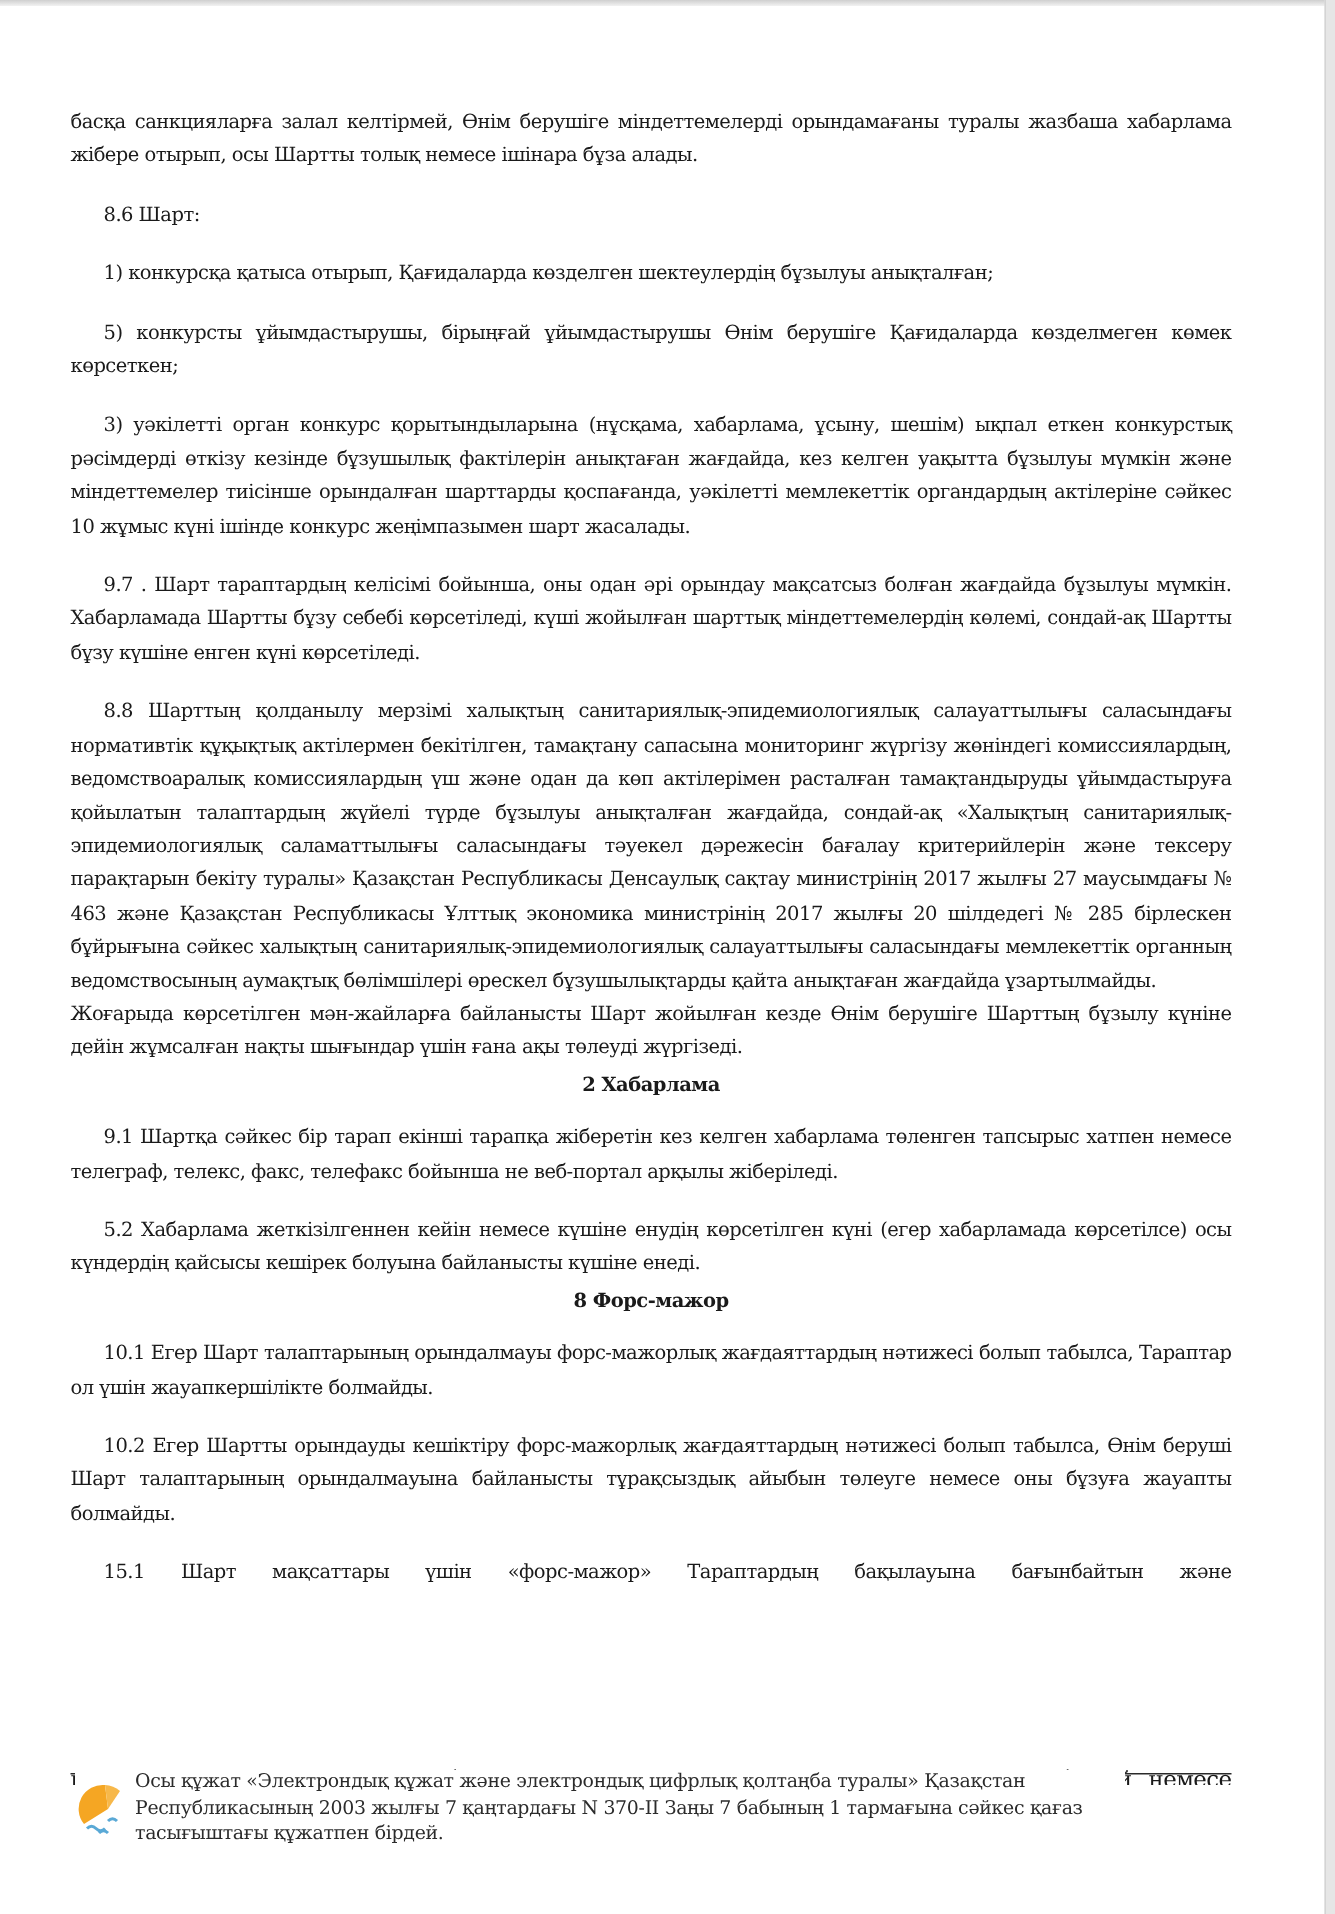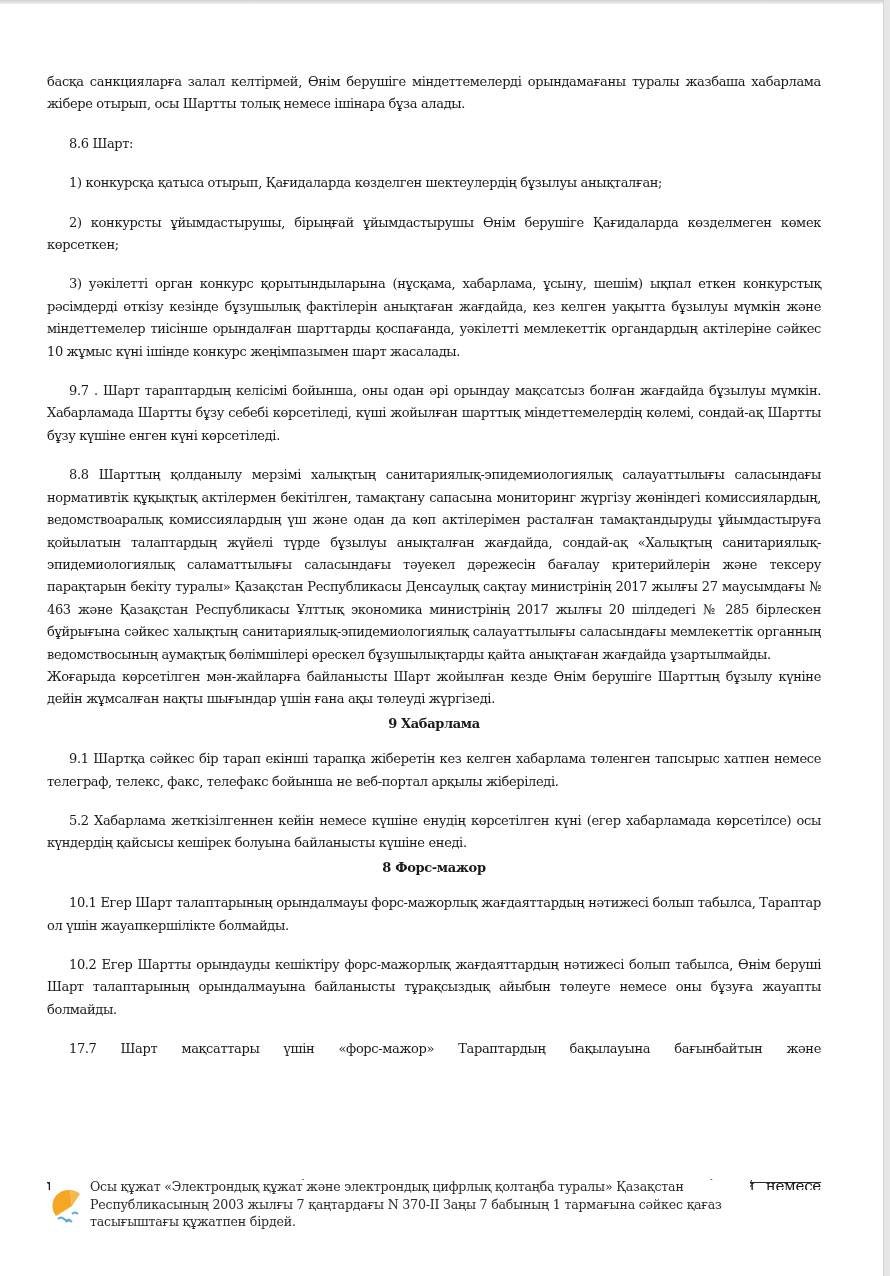--- a/index.html
+++ b/index.html
@@ -57,34 +57,34 @@
 </head>
 <body>
 
 <div class="topbar"></div>
 <div class="rightedge"></div>
 
 <div class="page">
   <p class="p noindent">басқа санкцияларға залал келтірмей, Өнім берушіге міндеттемелерді орындамағаны туралы жазбаша хабарлама жібере отырып, осы Шартты толық немесе ішінара бұза алады.</p>
   <p class="p">8.6 Шарт:</p>
   <p class="p">1) конкурсқа қатыса отырып, Қағидаларда көзделген шектеулердің бұзылуы анықталған;</p>
-  <p class="p">2) конкурсты ұйымдастырушы, бірыңғай ұйымдастырушы Өнім берушіге Қағидаларда көзделмеген көмек көрсеткен;</p>
+  <p class="p">5) конкурсты ұйымдастырушы, бірыңғай ұйымдастырушы Өнім берушіге Қағидаларда көзделмеген көмек көрсеткен;</p>
   <p class="p">3) уәкілетті орган конкурс қорытындыларына (нұсқама, хабарлама, ұсыну, шешім) ықпал еткен конкурстық рәсімдерді өткізу кезінде бұзушылық фактілерін анықтаған жағдайда, кез келген уақытта бұзылуы мүмкін және міндеттемелер тиісінше орындалған шарттарды қоспағанда, уәкілетті мемлекеттік органдардың актілеріне сәйкес 10 жұмыс күні ішінде конкурс жеңімпазымен шарт жасалады.</p>
   <p class="p">9.7 . Шарт тараптардың келісімі бойынша, оны одан әрі орындау мақсатсыз болған жағдайда бұзылуы мүмкін. Хабарламада Шартты бұзу себебі көрсетіледі, күші жойылған шарттық міндеттемелердің көлемі, сондай-ақ Шартты бұзу күшіне енген күні көрсетіледі.</p>
   <p class="p tight">8.8 Шарттың қолданылу мерзімі халықтың санитариялық-эпидемиологиялық салауаттылығы саласындағы нормативтік құқықтық актілермен бекітілген, тамақтану сапасына мониторинг жүргізу жөніндегі комиссиялардың, ведомствоаралық комиссиялардың үш және одан да көп актілерімен расталған тамақтандыруды ұйымдастыруға қойылатын талаптардың жүйелі түрде бұзылуы анықталған жағдайда, сондай-ақ «Халықтың санитариялық-эпидемиологиялық саламаттылығы саласындағы тәуекел дәрежесін бағалау критерийлерін және тексеру парақтарын бекіту туралы» Қазақстан Республикасы Денсаулық сақтау министрінің 2017 жылғы 27 маусымдағы № 463 және Қазақстан Республикасы Ұлттық экономика министрінің 2017 жылғы 20 шілдедегі № 285 бірлескен бұйрығына сәйкес халықтың санитариялық-эпидемиологиялық салауаттылығы саласындағы мемлекеттік органның ведомствосының аумақтық бөлімшілері өрескел бұзушылықтарды қайта анықтаған жағдайда ұзартылмайды.</p>
   <p class="p noindent tight">Жоғарыда көрсетілген мән-жайларға байланысты Шарт жойылған кезде Өнім берушіге Шарттың бұзылу күніне дейін жұмсалған нақты шығындар үшін ғана ақы төлеуді жүргізеді.</p>
 
-  <div class="h">9 Хабарлама</div>
+  <div class="h">2 Хабарлама</div>
   <p class="p">9.1 Шартқа сәйкес бір тарап екінші тарапқа жіберетін кез келген хабарлама төленген тапсырыс хатпен немесе телеграф, телекс, факс, телефакс бойынша не веб-портал арқылы жіберіледі.</p>
   <p class="p tight">5.2 Хабарлама жеткізілгеннен кейін немесе күшіне енудің көрсетілген күні (егер хабарламада көрсетілсе) осы күндердің қайсысы кешірек болуына байланысты күшіне енеді.</p>
 
   <div class="h">8 Форс-мажор</div>
   <p class="p">10.1 Егер Шарт талаптарының орындалмауы форс-мажорлық жағдаяттардың нәтижесі болып табылса, Тараптар ол үшін жауапкершілікте болмайды.</p>
   <p class="p">10.2 Егер Шартты орындауды кешіктіру форс-мажорлық жағдаяттардың нәтижесі болып табылса, Өнім беруші Шарт талаптарының орындалмауына байланысты тұрақсыздық айыбын төлеуге немесе оны бұзуға жауапты болмайды.</p>
-  <p class="p tight" style="text-align:justify;text-align-last:justify;">17.7 Шарт мақсаттары үшін «форс-мажор» Тараптардың бақылауына бағынбайтын және</p>
+  <p class="p tight" style="text-align:justify;text-align-last:justify;">15.1 Шарт мақсаттары үшін «форс-мажор» Тараптардың бақылауына бағынбайтын және</p>
 </div>
 
 <div class="clip-line">күтпеген сипаттағы оқиғаны білдіреді. Мұндай оқиғалар соғыс қимылдарын, бірдей немесе</div>
 <div class="rule"></div>
 
 <div class="stamp">
   <span class="stamp-logo">
     <svg width="40" height="40" viewBox="0 0 40 40">
       <path d="M20 4 A16 16 0 0 0 6 30 L 22 20 Z" fill="#f5a623"></path>
       <path d="M20 4 A16 16 0 0 1 30 8 L 22 20 Z" fill="#f7b84a"></path>

